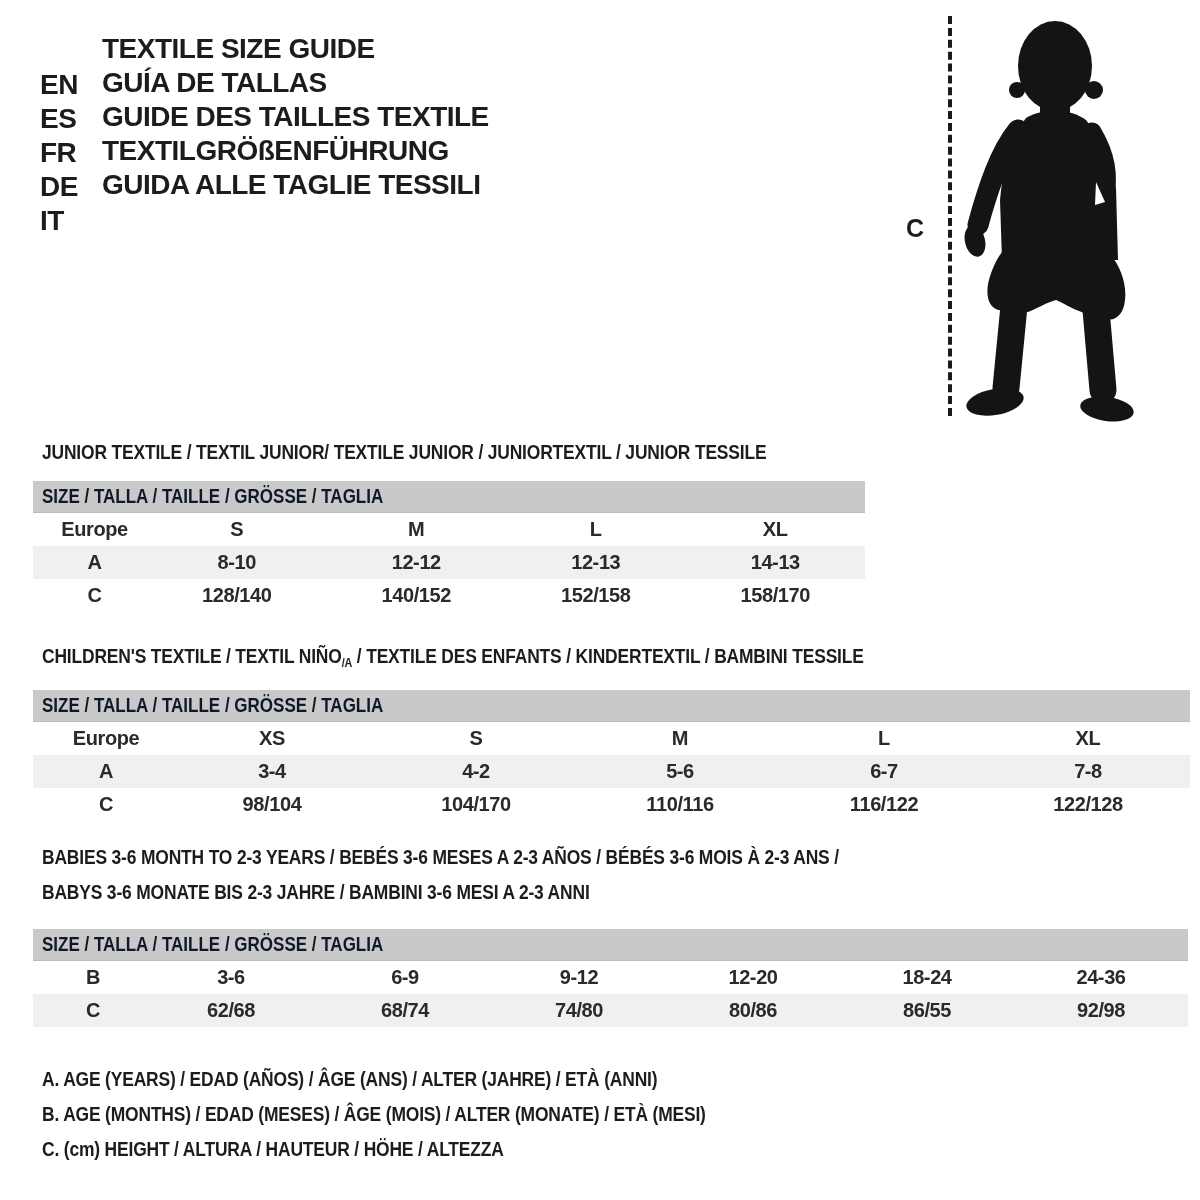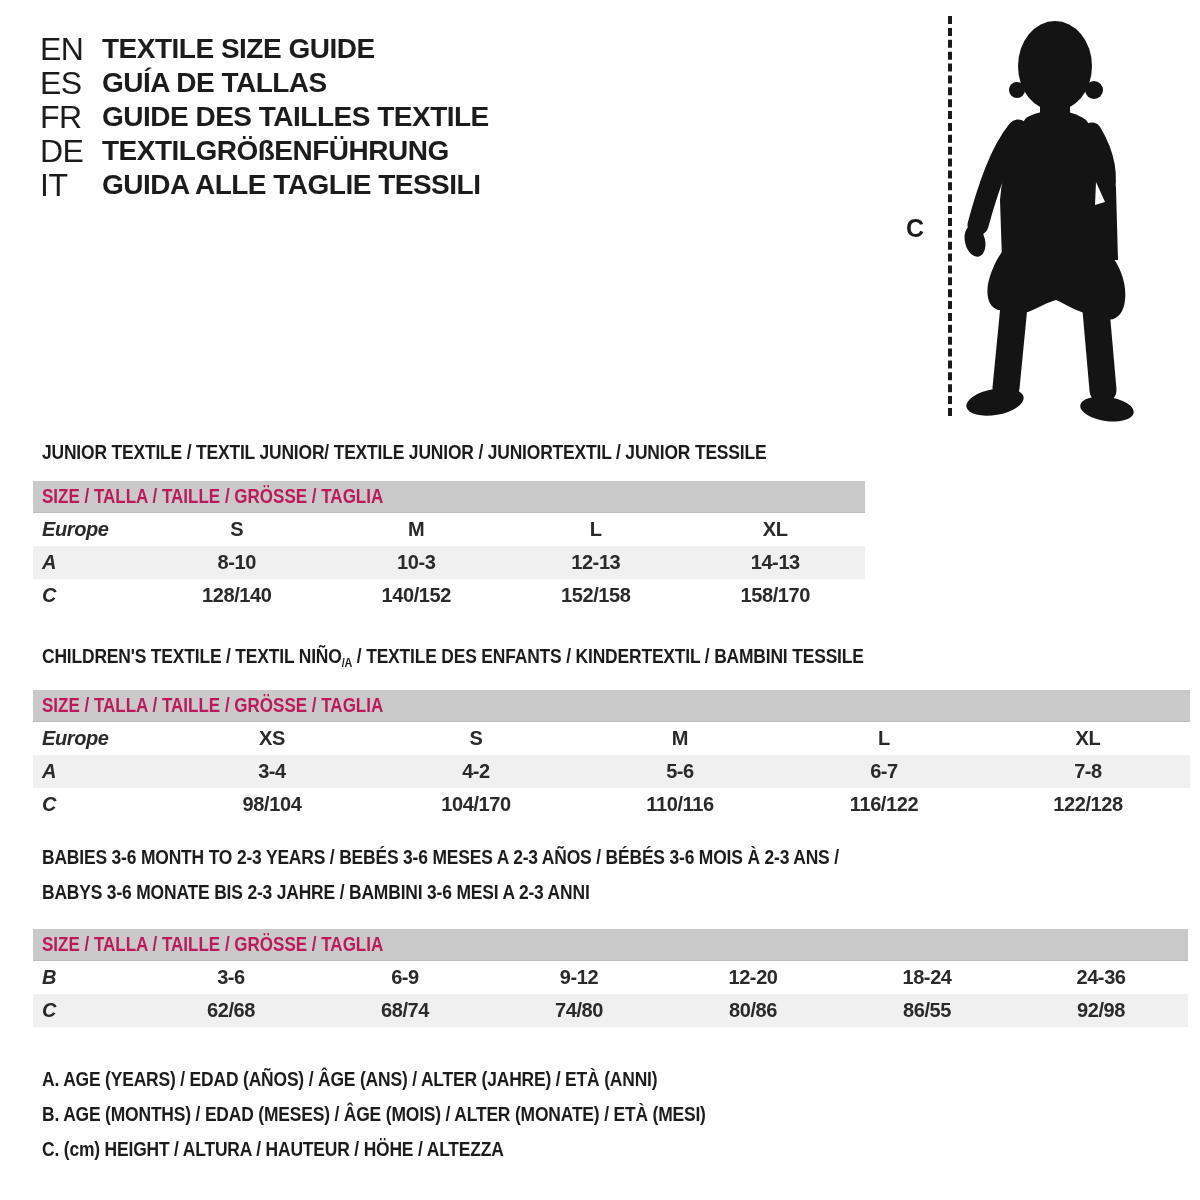--- a/index.html
+++ b/index.html
@@ -2,43 +2,43 @@
 <html><head>
 <meta charset="utf-8">
 <style>
   html,body{margin:0;padding:0;background:#ffffff;}
   #stage{
     position:relative;width:1200px;height:1200px;background:#ffffff;overflow:hidden;
     font-family:"Liberation Sans",sans-serif;color:#1c1c1c;
   }
   
   .lang-row{position:absolute;left:40px;height:30px;line-height:30px;white-space:nowrap;}
-  .lang-code{position:absolute;left:0;font-size:32px;font-weight:400;letter-spacing:-0.5px;}
+  .lang-code{position:absolute;left:0;font-size:28px;font-weight:700;letter-spacing:-0.5px;margin-top:36px;}
   .lang-label{position:absolute;left:62px;font-size:28px;font-weight:700;letter-spacing:-0.5px;}
   
   #dash-line{position:absolute;left:948px;top:16px;height:400px;width:0;border-left:4px dashed #1a1a1a;}
   #c-label{position:absolute;left:906px;top:214px;font-size:25px;font-weight:700;}
   #toddler{position:absolute;left:948px;top:10px;}
   
   .cond{transform:scaleX(0.83);transform-origin:0 50%;white-space:nowrap;}
   .sec-title{position:absolute;left:42px;font-size:21px;font-weight:700;line-height:22px;letter-spacing:-0.2px;}
   .sub{font-size:13px;vertical-align:-4px;font-weight:700;}
   .legend-line{position:absolute;left:42px;font-size:21px;font-weight:700;line-height:24px;letter-spacing:-0.2px;}
   
   table.szt{position:absolute;border-collapse:collapse;table-layout:fixed;}
   table.szt th{
     background:#c9c9c9;height:31px;text-align:left;padding:0 0 0 9px;
-    font-size:20px;font-weight:700;color:#be185d;border-bottom:1px solid #bdbdbd;
+    font-size:20px;font-weight:700;color:#0f172a;border-bottom:1px solid #bdbdbd;
   }
   table.szt th .hdr-inner{display:inline-block;transform:scaleX(0.85);transform-origin:0 50%;white-space:nowrap;}
   table.szt td{
     height:33px;vertical-align:middle;text-align:center;
     font-size:20px;font-weight:700;letter-spacing:-0.4px;color:#2a2a2a;padding:0;
   }
-  table.szt td.lbl{text-align:left;padding-left:9px;font-style:italic;}
+  table.szt td.lbl{text-align:center;padding-left:9px;}
   table.szt tr.shaded td{background:#f0f0f0;}
   table.szt tr.plain td{background:#ffffff;}
   #junior-table{left:33px;top:481px;width:832px;}
   #children-table{left:33px;top:690px;width:1157px;}
   #babies-table{left:33px;top:929px;width:1155px;}
   #junior-title{top:441px;}
   #children-title{top:645px;}
   #babies-title-1{top:846px;}
   #babies-title-2{top:881px;}
   #legend-a{top:1067px;}
@@ -111,21 +111,21 @@
     <tr class="plain">
       <td class="lbl">Europe</td>
       <td>S</td>
       <td>M</td>
       <td>L</td>
       <td>XL</td>
     </tr>
     <tr class="shaded">
       <td class="lbl">A</td>
       <td>8-10</td>
-      <td>10-3</td>
+      <td>12-12</td>
       <td>12-13</td>
       <td>14-13</td>
     </tr>
     <tr class="plain">
       <td class="lbl">C</td>
       <td>128/140</td>
       <td>140/152</td>
       <td>152/158</td>
       <td>158/170</td>
     </tr>

